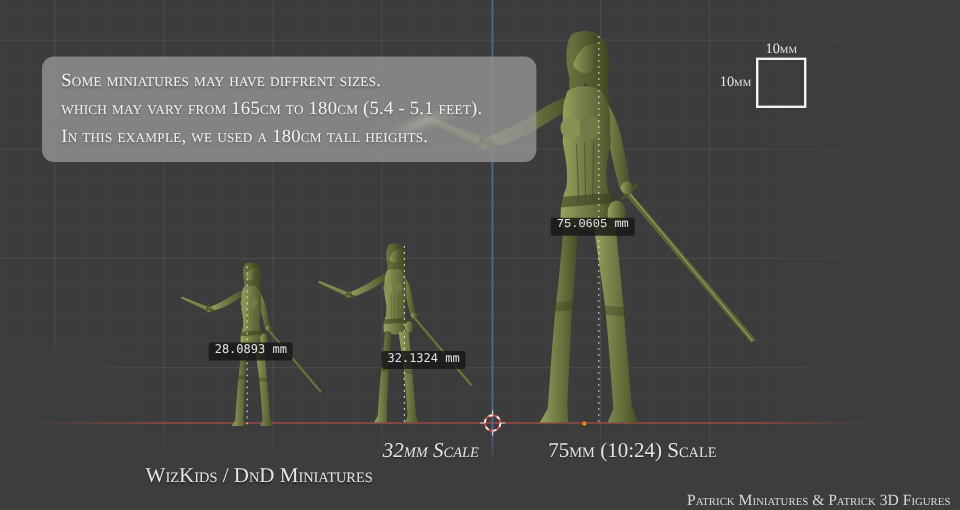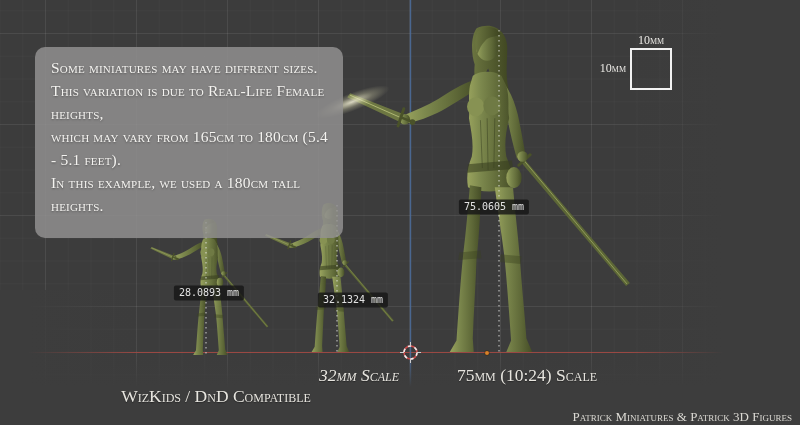--- a/index.html
+++ b/index.html
@@ -10,23 +10,23 @@
       linear-gradient(rgba(255,255,255,0.055) 1px, transparent 1px),
       linear-gradient(90deg, rgba(255,255,255,0.055) 1px, transparent 1px),
       linear-gradient(rgba(255,255,255,0.025) 1px, transparent 1px),
       linear-gradient(90deg, rgba(255,255,255,0.025) 1px, transparent 1px);
     background-size:91px 91px, 91px 91px, 22.75px 22.75px, 22.75px 22.75px;
     background-position:45px 33px, 45px 33px, 22.25px 10.25px, 22.25px 10.25px;
     font-family:"Liberation Serif", serif;
   }
   .scene{position:absolute;left:0;top:0;}
   .info-box{
-    position:absolute;left:35px;top:47px;width:308px;box-sizing:border-box;
+    position:absolute;left:35px;top:47px;width:412px;box-sizing:border-box;
     background:rgba(148,147,146,0.82);border-radius:10px;
-    padding:9px 14px 21px 16px;
+    padding:9px 14px 10px 16px;
     color:#f4f3f0;font-size:15.5px;line-height:23px;
     font-variant:small-caps;letter-spacing:0.2px;
     text-shadow:0 1px 2px rgba(0,0,0,0.35);
   }
   .mlabel{
     position:absolute;transform:translate(-50%,-50%);
     background:rgba(22,22,22,0.82);color:#e2e2e2;border-radius:2px;
     font-family:"DejaVu Sans Mono", monospace;font-size:10px;line-height:12px;
     padding:1px 5px 2px;white-space:nowrap;
   }
@@ -160,31 +160,30 @@
       <circle cx="410.5" cy="352.5" r="6.5" fill="none" stroke="#c84b4b" stroke-width="1.6"></circle>
       <circle cx="410.5" cy="352.5" r="6.5" fill="none" stroke="#ececec" stroke-width="1.6" stroke-dasharray="3.4 3.4"></circle>
       <path d="M400,352.5 L404,352.5 M417,352.5 L421,352.5 M410.5,342 L410.5,346 M410.5,359 L410.5,363" stroke="#cfcfcf" stroke-width="1"></path>
     </g>
 
     <circle cx="487" cy="353" r="2.3" fill="#d9822b" stroke="rgba(0,0,0,0.45)" stroke-width="0.8"></circle>
   </svg>
 
   <div class="info-box">
     <div>Some miniatures may have diffrent sizes.</div>
-    <div>This variation is due to Real-Life Female heights,</div>
     <div>which may vary from 165cm to 180cm (5.4 - 5.1 feet).</div>
     <div>In this example, we used a 180cm tall heights.</div>
   </div>
 
   <div class="ref-square"></div>
   <div class="ref-label top">10mm</div>
   <div class="ref-label side">10mm</div>
 
   <div class="mlabel" style="left:209px;top:293px;">28.0893 mm</div>
   <div class="mlabel" style="left:353px;top:284px;margin-top:16px;">32.1324 mm</div>
-  <div class="mlabel" style="left:494px;top:207px;">75.0605 mm</div>
+  <div class="mlabel" style="left:494px;top:189px;font-family:Liberation Mono, monospace;">75.0605 mm</div>
 
-  <div class="slabel" style="left:216px;top:386px;">WizKids / DnD Compatible</div>
+  <div class="slabel" style="left:216px;top:386px;">WizKids / DnD Miniatures</div>
   <div class="slabel" style="left:359px;top:365px;font-style:italic;">32mm Scale</div>
   <div class="slabel" style="left:527px;top:365px;">75mm (10:24) Scale</div>
 
   <div class="footer">Patrick Miniatures &amp; Patrick 3D Figures</div>
 </div>
 
 </body></html>

